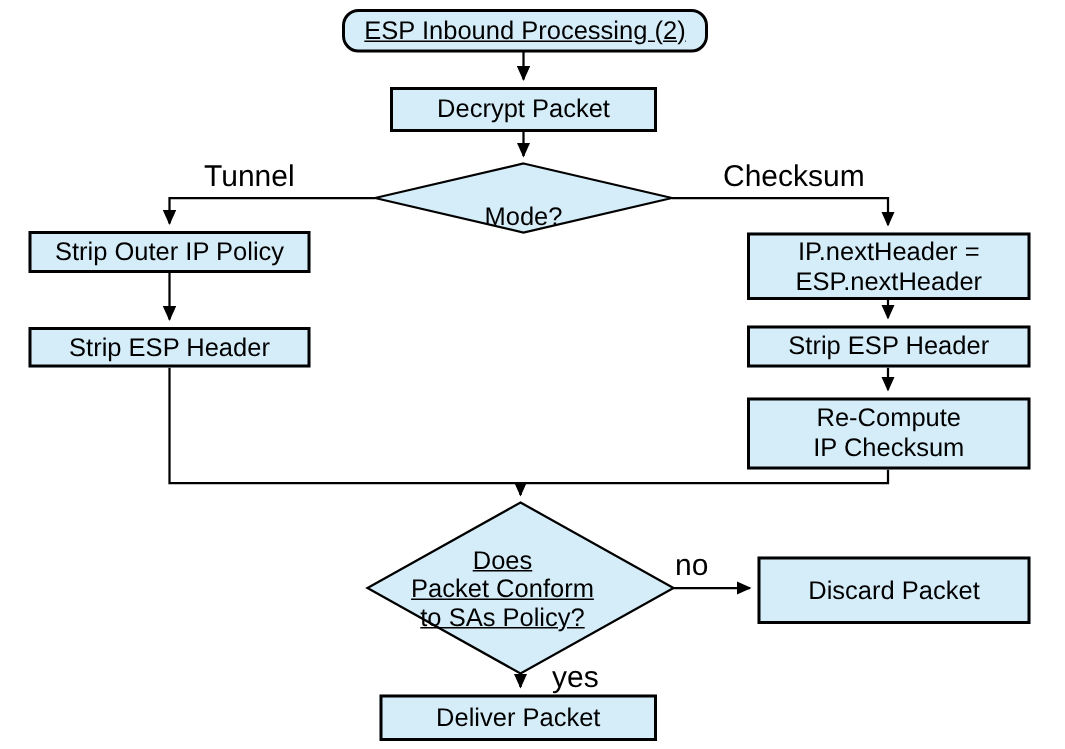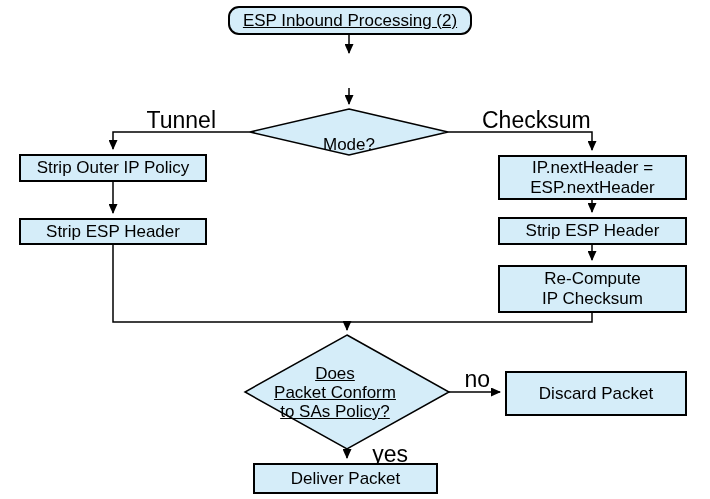--- a/index.html
+++ b/index.html
@@ -37,22 +37,22 @@
     align-items: center;
     justify-content: center;
     text-align: center;
     font-size: 17px;
     line-height: 19px;
     white-space: pre-line;
     pointer-events: none;
   }
   .elabel {
     position: absolute;
-    font-size: 23px;
-    text-align: right;
+    font-size: 20px;
+    text-align: left;
   }
 </style>
 </head>
 <body>
 
 <div class="stage">
 
   <svg class="layer" width="710" height="499" viewBox="0 0 710 499">
     <defs>
       <marker id="arrow" markerUnits="userSpaceOnUse" markerWidth="10" markerHeight="9" refX="9" refY="4.5" orient="auto">
@@ -74,20 +74,21 @@
       <path d="M449,392 L500,392" marker-end="url(#arrow)"></path>
       <path d="M347,449 L347,458" marker-end="url(#arrow)"></path>
     </g>
 
     <polygon points="349,109 448,132 349,155 250,132" stroke="#000000" stroke-width="1.5" fill="#d5edf9"></polygon>
     <polygon points="347,335 449,392 347,449 245,392" stroke="#000000" stroke-width="1.5" fill="#d5edf9"></polygon>
   </svg>
 
   <div class="node rounded" style="left:228px; top:6px; width:244px; height:29px;">ESP Inbound Processing (2)</div>
 
+  <div class="node" style="left:260px; top:58px; width:178px; height:30px;">Decrypt Packet</div>
 
   <div class="dtext" style="left:299px; top:122px; width:100px; height:20px;margin-top:12px;">Mode?</div>
 
   <div class="elabel" style="left:136px; top:107px; width:80px;">Tunnel</div>
   <div class="elabel" style="left:482px; top:107px; width:80px;">Checksum</div>
 
   <div class="node" style="left:19px; top:154px; width:188px; height:28px;">Strip Outer IP Policy</div>
 
   <div class="node" style="left:19px; top:218px; width:188px; height:27px;">Strip ESP Header</div>
 

